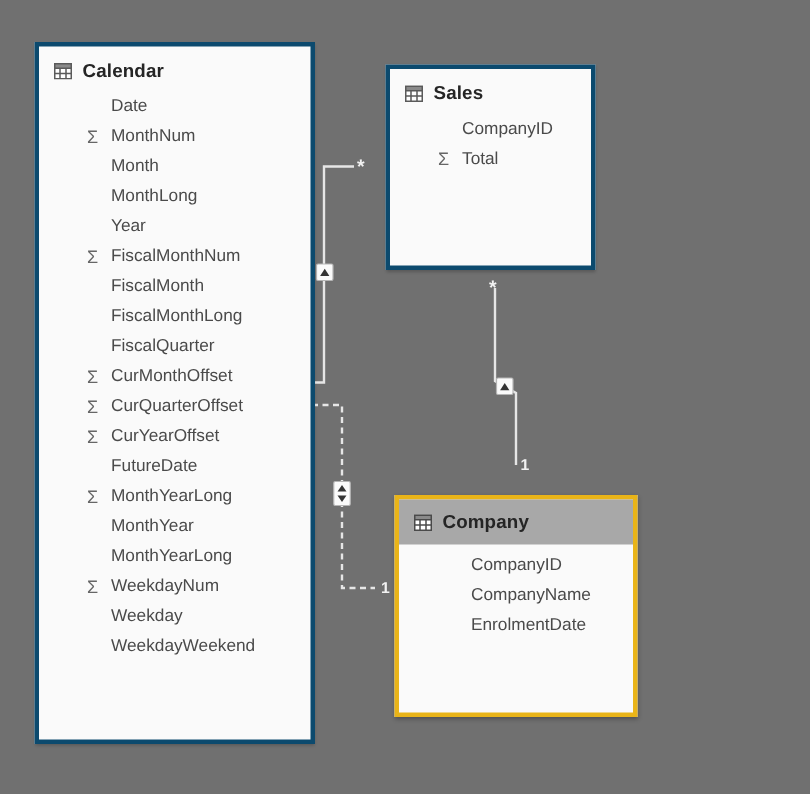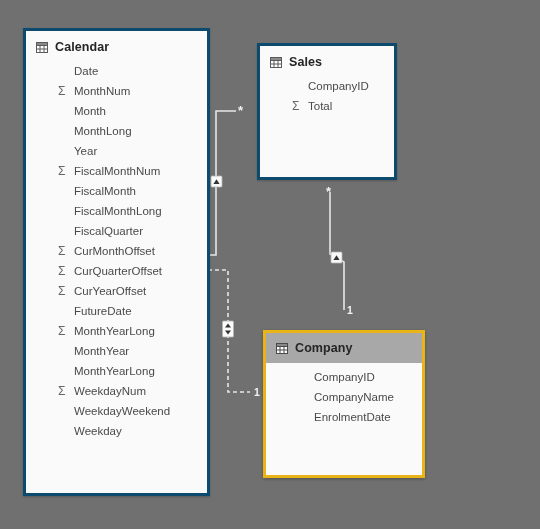--- a/index.html
+++ b/index.html
@@ -158,25 +158,25 @@
         <li class="field">
           <span class="sigma blank">Σ</span>
           <span class="field-name">MonthYearLong</span>
         </li>
         <li class="field">
           <span class="sigma">Σ</span>
           <span class="field-name">WeekdayNum</span>
         </li>
         <li class="field">
           <span class="sigma blank">Σ</span>
+          <span class="field-name">Weekday</span>
+        </li>
+        <li class="field">
+          <span class="sigma blank">Σ</span>
           <span class="field-name">WeekdayWeekend</span>
-        </li>
-        <li class="field">
-          <span class="sigma blank">Σ</span>
-          <span class="field-name">Weekday</span>
         </li>
       </ul>
   </div>
 
   <div class="card plain" style="left:257px;top:43px;width:140px;height:137px;">
     <div class="card-header">
       <svg class="tbl-icon" viewBox="0 0 12 11">
         <rect x="0.5" y="0.5" width="11" height="10" fill="#fff" stroke="#5a5a5a"></rect>
         <rect x="0.5" y="0.5" width="11" height="3" fill="#8a8a8a" stroke="#5a5a5a"></rect>
         <line x1="4" y1="3.5" x2="4" y2="10.5" stroke="#5a5a5a"></line>

